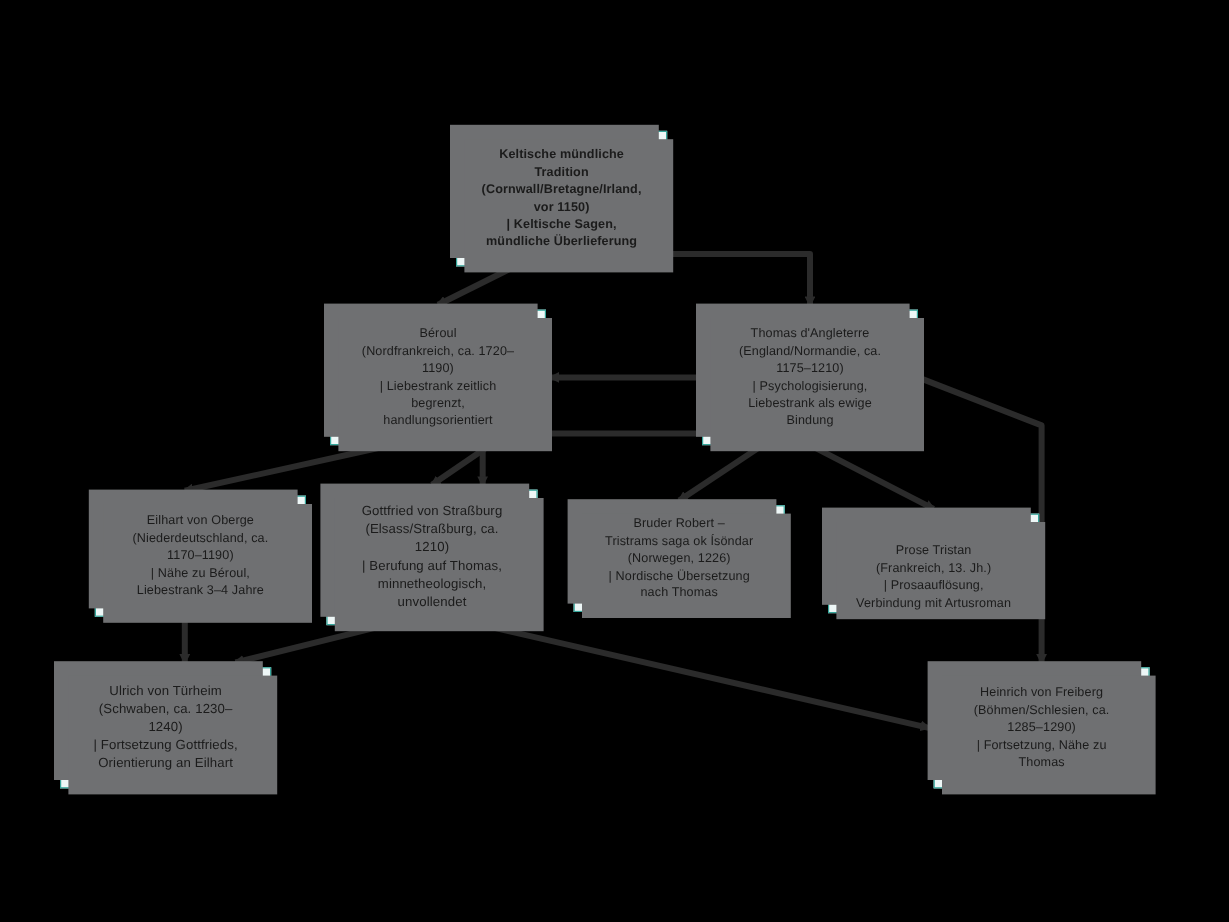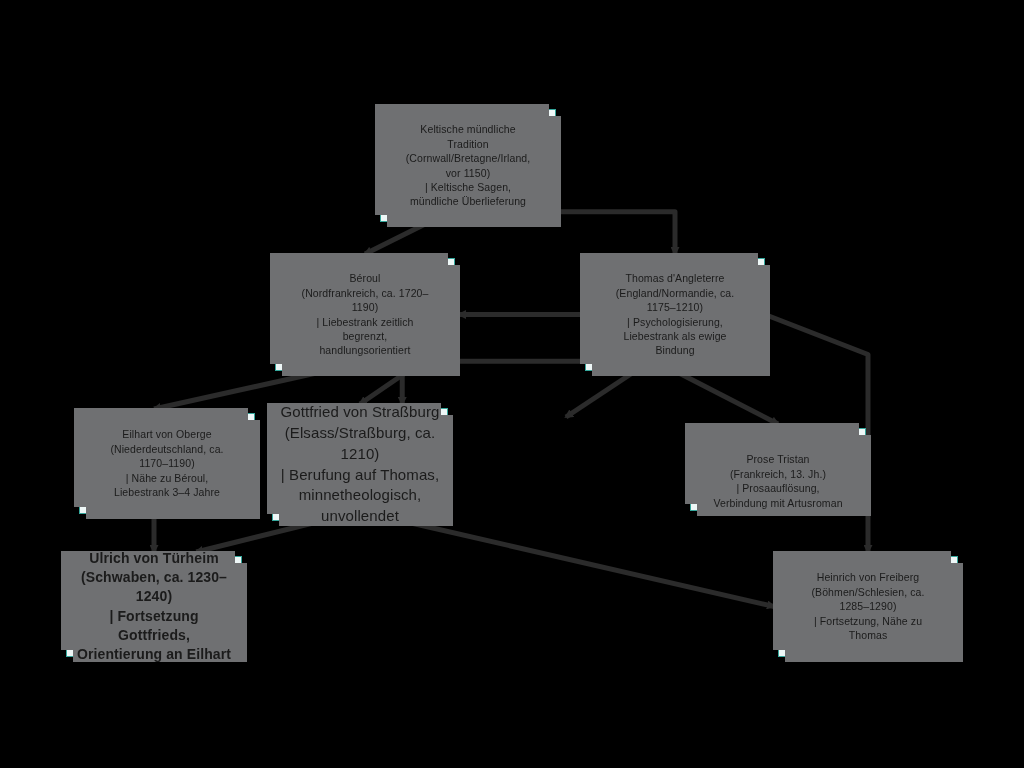--- a/index.html
+++ b/index.html
@@ -44,21 +44,21 @@
         <path d="M585,314.5 L585,361.25 L402.24,361.25 L402.24,404"></path>
         <path d="M635.4,371 L566,417"></path>
         <path d="M675,371 L778,424"></path>
         <path d="M765,314.5 L868,354.5 L868,552"></path>
         <path d="M154,514 L154,552"></path>
         <path d="M321.28,521 L196.24,552"></path>
         <path d="M402.24,521 L774,606.5"></path>
       </g>
   </svg>
 
-  <div class="node" style="left: 380px; top: 109px; width: 176px; height: 113px; font-size: 10.5px;">
+  <div class="node" style="left: 380px; top: 109px; width: 176px; height: 113px; font-size: 10.5px; font-weight: bold;">
     <span class="txt">Keltische mündliche
 Tradition
 (Cornwall/Bretagne/Irland,
 vor 1150)
 | Keltische Sagen,
 mündliche Überlieferung</span>
   </div>
   <div class="node" style="left: 275px; top: 258px; width: 180px; height: 113px; font-size: 10.5px;">
     <span class="txt">Béroul
 (Nordfrankreich, ca. 1720–
@@ -75,35 +75,42 @@
 Liebestrank als ewige
 Bindung</span>
   </div>
   <div class="node" style="left: 79px; top: 413px; width: 176px; height: 101px; font-size: 10.5px;">
     <span class="txt">Eilhart von Oberge
 (Niederdeutschland, ca.
 1170–1190)
 | Nähe zu Béroul,
 Liebestrank 3–4 Jahre</span>
   </div>
-  <div class="node" style="left: 272px; top: 408px; width: 176px; height: 113px; font-size: 15px;">
+  <div class="node" style="left: 272px; top: 408px; width: 176px; height: 113px; font-size: 11px;">
     <span class="txt">Gottfried von Straßburg
 (Elsass/Straßburg, ca.
 1210)
 | Berufung auf Thomas,
 minnetheologisch,
 unvollendet</span>
   </div>
+  <div class="node" style="left: 478px; top: 421px; width: 176px; height: 89px; font-size: 10.5px;">
+    <span class="txt">Bruder Robert –
+Tristrams saga ok Ísöndar
+(Norwegen, 1226)
+| Nordische Übersetzung
+nach Thomas</span>
+  </div>
   <div class="node" style="left: 690px; top: 428px; width: 176px; height: 83px; font-size: 10.5px; align-items: flex-end;">
     <span class="txt">Prose Tristan
 (Frankreich, 13. Jh.)
 | Prosaauflösung,
 Verbindung mit Artusroman</span>
   </div>
-  <div class="node" style="left: 66px; top: 556px; width: 176px; height: 101px; font-size: 14px; font-weight: bold;">
+  <div class="node" style="left: 50px; top: 556px; width: 176px; height: 101px; font-size: 11px;">
     <span class="txt">Ulrich von Türheim
 (Schwaben, ca. 1230–
 1240)
 | Fortsetzung Gottfrieds,
 Orientierung an Eilhart</span>
   </div>
   <div class="node" style="left: 778px; top: 556px; width: 180px; height: 101px; font-size: 10.5px; justify-content: flex-end;">
     <span class="txt">Heinrich von Freiberg
 (Böhmen/Schlesien, ca.
 1285–1290)

